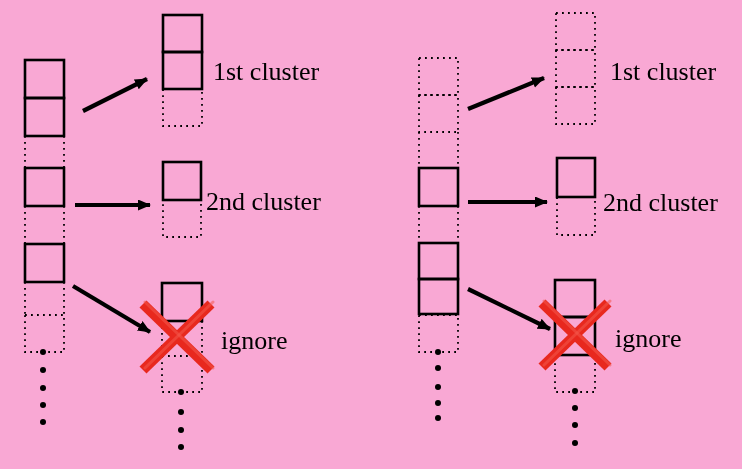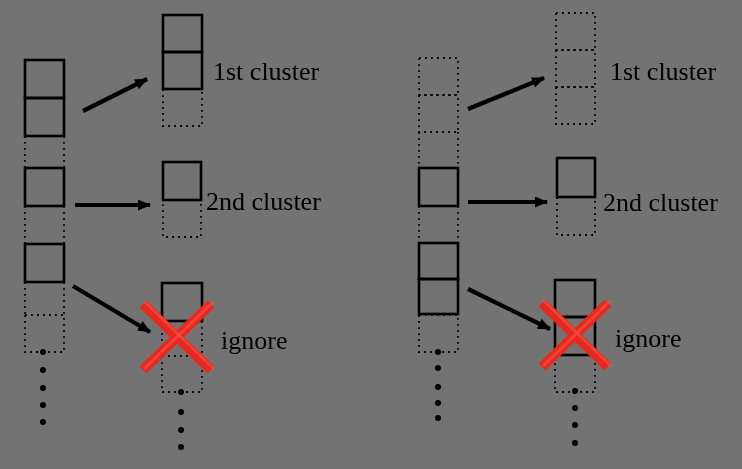--- a/index.html
+++ b/index.html
@@ -1,20 +1,20 @@
 <!DOCTYPE html>
 <html><head>
 <meta charset="utf-8">
 <style>
   html, body { margin: 0; padding: 0; background: #ffffff; }
   #figure-canvas {
     position: relative;
     width: 742px;
     height: 469px;
-    background: #737373;
+    background: #f9a8d4;
     overflow: hidden;
   }
   #diagram-svg { display: block; width: 742px; height: 469px; }
   text.figure-label {
     font-family: "Liberation Serif", "DejaVu Serif", serif;
     fill: #000000;
   }
 </style>
 </head>
 <body>

